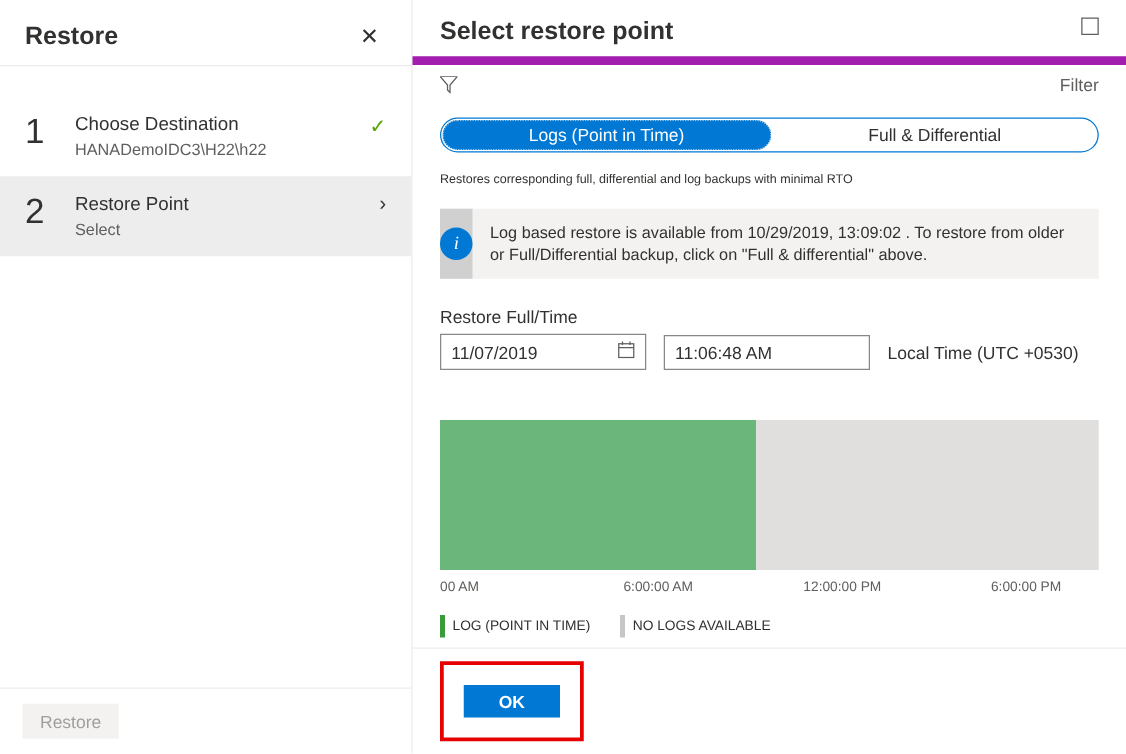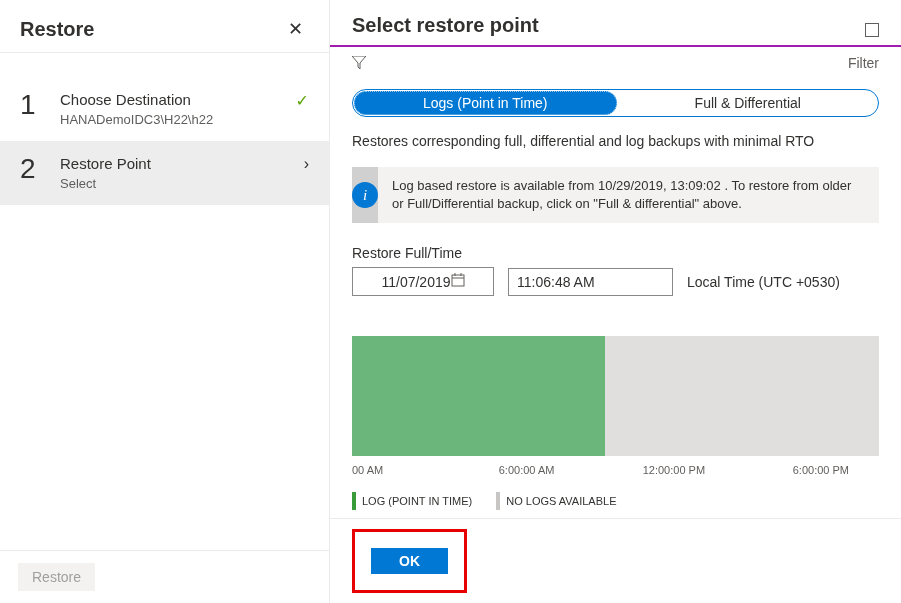--- a/index.html
+++ b/index.html
@@ -19,44 +19,44 @@
     .step-title { font-size: 15px; font-weight: 400; margin-bottom: 4px; }
     .step-sub { font-size: 13px; color: #605e5c; }
     .step-check { color: #57a300; font-size: 16px; }
     .step-chevron { color: #323130; font-size: 16px; }
     
     .left-footer { padding: 12px 18px; border-top: 1px solid #edebe9; }
     .restore-btn { background: #f3f2f1; color: #a19f9d; border: none; padding: 6px 14px; font-size: 14px; }
     
     
     .right-panel { flex: 1; display: flex; flex-direction: column; }
-    .right-header { display: flex; justify-content: space-between; align-items: flex-end; padding: 14px 22px 8px 22px; border-bottom: 2px solid #a21caf; }
+    .right-header { display: flex; justify-content: space-between; align-items: flex-start; padding: 14px 22px 8px 22px; border-bottom: 7px solid #a21caf; }
     .right-title { font-size: 20px; font-weight: 600; }
     .expand-box { width: 14px; height: 14px; border: 1px solid #605e5c; cursor: pointer; }
     
     .filter-row { display: flex; align-items: center; padding: 8px 22px; color: #605e5c; cursor: pointer; justify-content: space-between; }
     .filter-row svg { margin-right: 8px; }
     
     .content { padding: 10px 22px 0 22px; flex: 1; overflow: hidden; }
     
     .pill-tabs { display: flex; border: 1px solid #0078d4; border-radius: 20px; overflow: hidden; margin-bottom: 16px; }
     .pill-tab { flex: 1; text-align: center; padding: 5px 0; font-size: 14px; cursor: pointer; }
     .pill-tab.selected { background: #0078d4; color: #fff; border: 1px dotted rgba(255,255,255,0.6); border-radius: 18px; margin: 1px; padding: 3px 0; }
     
-    .desc { font-size: 14px; margin-bottom: 18px; }
+    .desc { font-size: 10px; margin-bottom: 18px; }
     
     .info-box { display: flex; background: #f3f2f1; padding: 0 16px 0 0; margin-bottom: 22px; align-items: stretch; }
     .info-icon { width: 42px; background: #d0d0d0; display: flex; align-items: center; justify-content: center; margin-right: 14px; }
     .info-icon-inner { width: 26px; height: 26px; border-radius: 50%; background: #0078d4; color: #fff; display: flex; align-items: center; justify-content: center; font-size: 15px; font-family: Georgia, serif; font-style: italic; }
     .info-text { font-size: 13px; line-height: 1.4; padding: 10px 0; color: #323130; }
     
     .dt-label { font-size: 14px; margin-bottom: 6px; }
     .dt-row { display: flex; align-items: center; gap: 14px; margin-bottom: 40px; }
     .date-input, .time-input { border: 1px solid #8a8886; padding: 5px 8px; font-size: 14px; background: #fff; display: flex; align-items: center; justify-content: space-between; }
-    .date-input { width: 142px; justify-content: center; }
+    .date-input { width: 165px; }
     .time-input { width: 165px; }
     .cal-icon { color: #605e5c; }
     .tz-label { font-size: 14px; }
     
     .chart { height: 120px; display: flex; margin-bottom: 8px; }
     .chart-green { background: #6bb67b; width: 48%; }
     .chart-gray { background: #e1dfdd; flex: 1; }
     .chart-axis { display: flex; justify-content: space-between; font-size: 11px; color: #605e5c; padding: 0 0 16px 0; }
     .chart-axis span { flex: 1; }
     .chart-axis span:nth-child(1) { text-align: left; }

